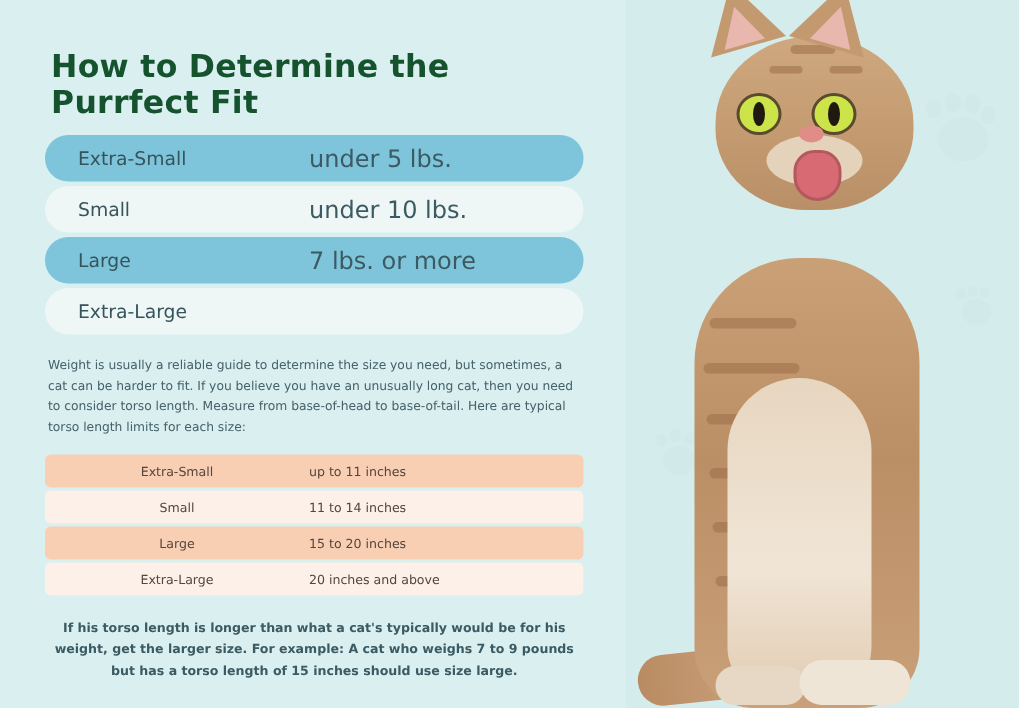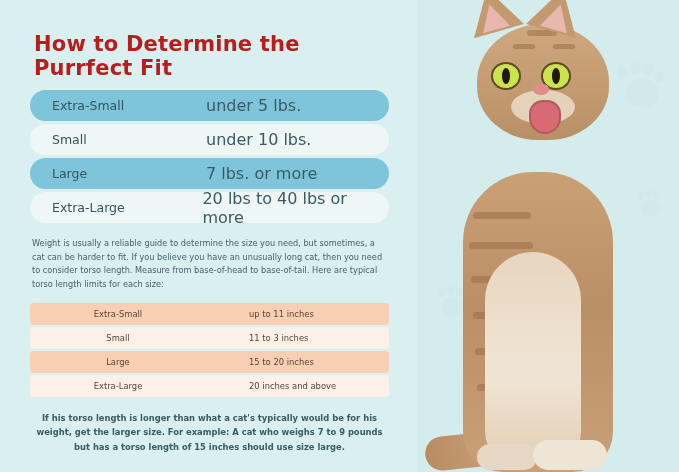--- a/index.html
+++ b/index.html
@@ -186,21 +186,21 @@
     top: 0;
     width: 417px;
     height: 472px;
     padding: 22px 24px 0 26px;
     box-sizing: border-box;
   }
   .title {
     font-family: "DejaVu Sans", sans-serif;
     font-weight: bold;
     font-size: 21px;
-    color: #b91c1c;
+    color: #14532d;
     letter-spacing: 0.2px;
     margin: 10px 0 10px 8px;
   }
   .intro {
     font-size: 8.2px;
     line-height: 1.65;
     color: #46626a;
     text-align: center;
     margin: 0 6px 14px 6px;
   }
@@ -248,21 +248,20 @@
   .t-row.alt-b { background: #fdf0e8; }
   .t-label {
     width: 176px;
     text-align: center;
     font-size: 8.4px;
     color: #55453c;
   }
   .t-value {
     font-size: 8.4px;
     color: #55453c;
-    margin-left: 43px;
   }
   .footer {
     font-size: 8.4px;
     font-weight: bold;
     line-height: 1.7;
     color: #3b5a62;
     text-align: center;
     margin: 14px 8px 0 8px;
   }
 </style>
@@ -284,34 +283,33 @@
       <div class="w-row alt-b">
         <div class="w-label">Small</div>
         <div class="w-value">under 10 lbs.</div>
       </div>
       <div class="w-row alt-a">
         <div class="w-label">Large</div>
         <div class="w-value">7 lbs. or more</div>
       </div>
       <div class="w-row alt-b">
         <div class="w-label">Extra-Large</div>
-        <div class="w-value">20 lbs to 40 lbs or more</div>
       </div>
     </div>
 
     <div class="note">Weight is usually a reliable guide to determine the size you need, but sometimes, a cat can be harder to fit. If you believe you have an unusually long cat, then you need to consider torso length. Measure from base-of-head to base-of-tail. Here are typical torso length limits for each size:</div>
 
     <div class="torso-table">
       <div class="t-row alt-a">
         <div class="t-label">Extra-Small</div>
         <div class="t-value">up to 11 inches</div>
       </div>
       <div class="t-row alt-b">
         <div class="t-label">Small</div>
-        <div class="t-value">11 to 3 inches</div>
+        <div class="t-value">11 to 14 inches</div>
       </div>
       <div class="t-row alt-a">
         <div class="t-label">Large</div>
         <div class="t-value">15 to 20 inches</div>
       </div>
       <div class="t-row alt-b">
         <div class="t-label">Extra-Large</div>
         <div class="t-value">20 inches and above</div>
       </div>
     </div>

